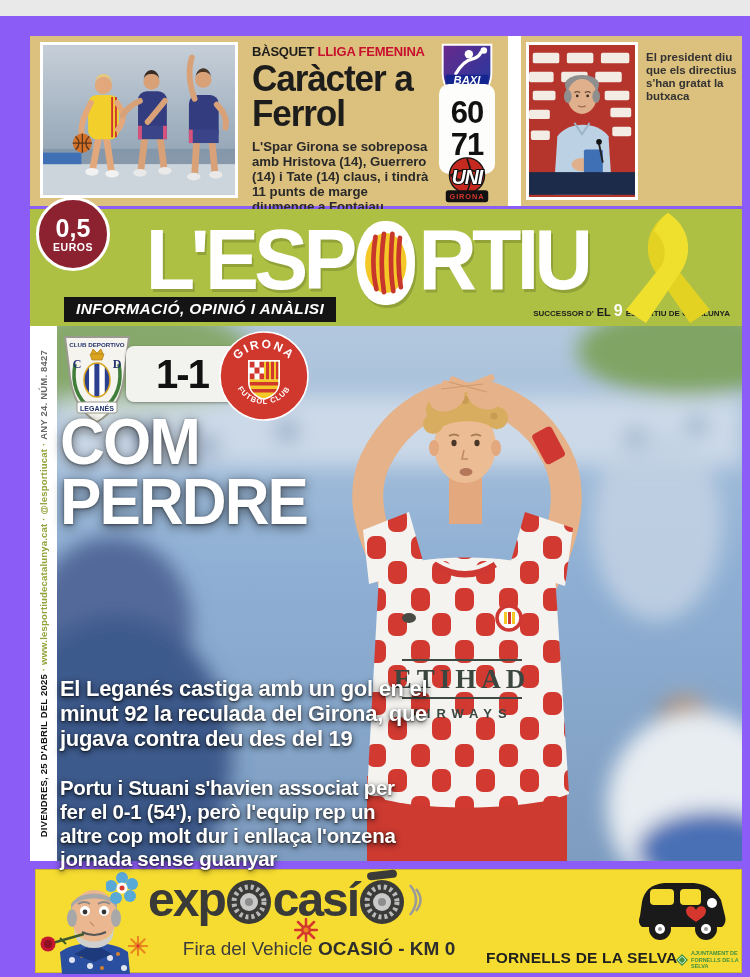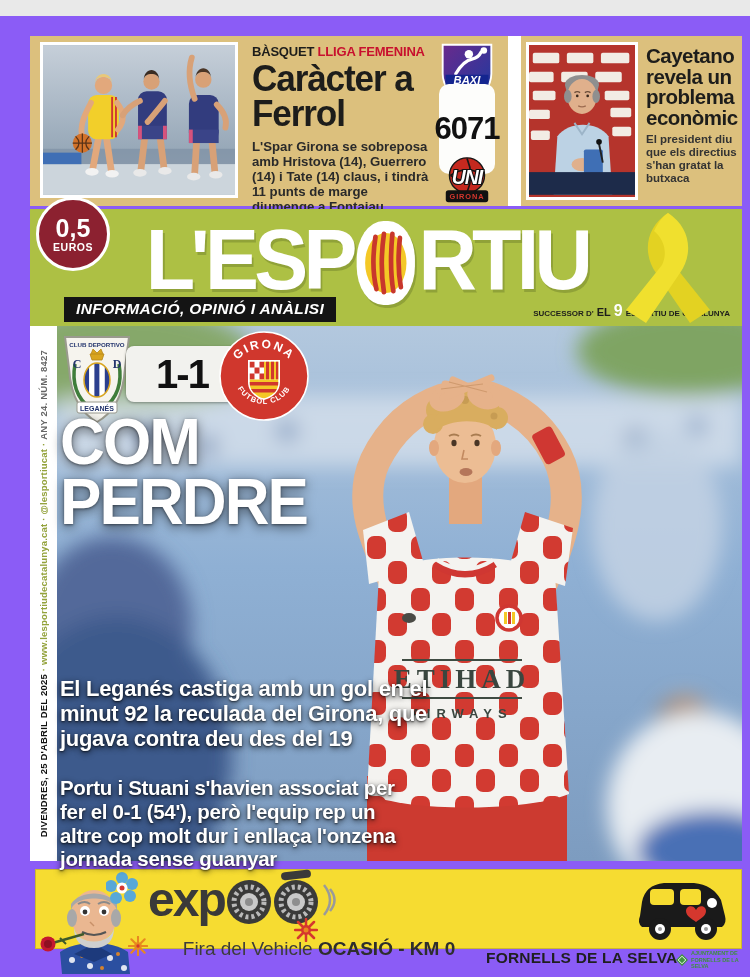--- a/index.html
+++ b/index.html
@@ -11,21 +11,21 @@
   .bb-photo{position:absolute;left:10px;top:6px;width:198px;height:156px;border:3px solid #fff;box-sizing:border-box;background:#a8b6c4;}
   .bb-photo svg{display:block;width:100%;height:100%;}
   .bb-story{position:absolute;left:222px;top:8px;width:180px;}
   .kicker{font-size:13px;font-weight:800;letter-spacing:-.2px;}
   .kicker .k-black{color:#1d1d1b;}
   .kicker .k-red{color:#c8102e;}
   .bb-headline{margin-top:2px;font-size:37px;line-height:.95;font-weight:800;color:#1d1d1b;letter-spacing:-1.2px;transform:scaleX(.95);transform-origin:left top;}
   .bb-body{margin-top:8px;font-size:13.2px;line-height:1.14;font-weight:600;color:#2a2a2a;}
   .score-col{position:absolute;left:400px;top:0;width:74px;height:170px;}
   .score-box{position:absolute;left:9px;top:48px;width:56px;height:90px;background:#fdfdfb;border-radius:10px;
-             display:flex;flex-direction:row;align-items:center;justify-content:center;gap:0;}
+             display:flex;flex-direction:column;align-items:center;justify-content:center;gap:0;}
   .score-num{font-size:31px;font-weight:800;color:#111;line-height:1.02;letter-spacing:-1px;}
   .baxi-logo{position:absolute;left:5px;top:6px;width:64px;height:58px;}
   .uni-logo{position:absolute;left:4px;top:120px;width:66px;height:48px;}
   .strip-sep{position:absolute;left:478px;top:0;width:13px;height:170px;background:#ffffff;}
   .cay-photo{position:absolute;left:496px;top:6px;width:112px;height:158px;border:3px solid #fff;box-sizing:border-box;background:#b5342c;}
   .cay-photo svg{display:block;width:100%;height:100%;}
   .cay-story{position:absolute;left:616px;top:10px;width:96px;}
   .cay-headline{font-size:20.5px;line-height:1.0;font-weight:800;color:#1d1d1b;letter-spacing:-.5px;}
   .cay-body{margin-top:5px;font-size:11.5px;line-height:1.12;font-weight:600;color:#333;}
 
@@ -72,21 +72,21 @@
 
   .main-headline{position:absolute;left:60px;top:396px;z-index:6;color:#fff;font-weight:800;
                  font-size:64px;line-height:.94;letter-spacing:-2px;transform:scaleX(.97);transform-origin:left top;
                  text-shadow:0 3px 12px rgba(0,0,0,.55),0 1px 3px rgba(0,0,0,.5);}
   .deck{position:absolute;z-index:6;color:#fff;font-weight:800;
         text-shadow:0 2px 6px rgba(0,0,0,.75),0 1px 2px rgba(0,0,0,.6);}
   .deck1{left:60px;top:660px;width:372px;font-size:22px;line-height:1.14;letter-spacing:-.3px;}
   .deck2{left:60px;top:760px;width:352px;font-size:20.5px;line-height:1.16;letter-spacing:-.3px;}
 
   
-  .ad-box{position:absolute;left:35px;top:853px;width:707px;height:80px;background:#f6dc31;border:1px solid #cdb92c;box-sizing:border-box;}
+  .ad-box{position:absolute;left:35px;top:853px;width:707px;height:104px;background:#f6dc31;border:1px solid #cdb92c;box-sizing:border-box;}
   .ad-man{position:absolute;left:2px;top:4px;width:104px;height:100px;}
   .ad-flower-blue{position:absolute;left:70px;top:2px;width:32px;height:32px;}
   .ad-logo{position:absolute;left:112px;top:6px;display:flex;align-items:center;gap:1px;}
   .ad-logo-text{font-size:48px;font-weight:800;color:#3a3a39;letter-spacing:-2px;line-height:1;}
   .tire{position:relative;width:46px;height:46px;top:2px;}
   .tire svg{display:block;width:100%;height:100%;}
   .tire-accent{position:absolute;left:8px;top:-8px;width:30px;height:8px;background:#3a3a39;border-radius:4px;transform:rotate(-6deg);}
   .speed-arcs{width:20px;height:46px;position:relative;top:0;}
   .ad-starburst-red{position:absolute;left:258px;top:48px;width:24px;height:24px;}
   .ad-starburst-orange{position:absolute;left:92px;top:66px;width:20px;height:20px;}
@@ -239,21 +239,20 @@
           <ellipse cx="56" cy="124" rx="11" ry="7" fill="#e0b08c"></ellipse>
         </g>
         <rect x="58" y="108" width="20" height="28" rx="2" fill="#3f6fb5"></rect>
         <path d="M78 122 L74 102" stroke="#222" stroke-width="2"></path>
           <circle cx="74" cy="100" r="3" fill="#111"></circle>
         <rect x="0" y="132" width="112" height="24" fill="#1d2b4a"></rect>
       </svg>
     </div>
 
     <div class="cay-story">
-      <div class="cay-headline">Cayetano revela un problema econòmic</div>
       <div class="cay-body">El president diu que els directius s'han gratat la butxaca</div>
     </div>
   </div>
 
   <div class="masthead">
     <div class="price-badge">
       <div class="price-val">0,5</div>
       <div class="price-unit">EUROS</div>
     </div>
 
@@ -528,20 +527,21 @@
     <div class="ad-logo">
       <span class="ad-logo-text">exp</span>
       <span class="tire">
         <svg viewBox="0 0 46 46">
             <circle cx="23" cy="23" r="22" fill="#3a3a39"></circle>
             <circle cx="23" cy="23" r="15" fill="none" stroke="#b9b9b9" stroke-width="5" stroke-dasharray="3 3"></circle>
             <circle cx="23" cy="23" r="9" fill="#c9c9c9"></circle>
             <circle cx="23" cy="23" r="4" fill="#8e8e8e"></circle>
           </svg>
       </span>
+      <span class="ad-logo-text">casí</span>
       <span class="tire">
         <span class="tire-accent"></span>
         <svg viewBox="0 0 46 46">
             <circle cx="23" cy="23" r="22" fill="#3a3a39"></circle>
             <circle cx="23" cy="23" r="15" fill="none" stroke="#b9b9b9" stroke-width="5" stroke-dasharray="3 3"></circle>
             <circle cx="23" cy="23" r="9" fill="#c9c9c9"></circle>
             <circle cx="23" cy="23" r="4" fill="#8e8e8e"></circle>
           </svg>
       </span>
       <svg class="speed-arcs" viewBox="0 0 20 46">

